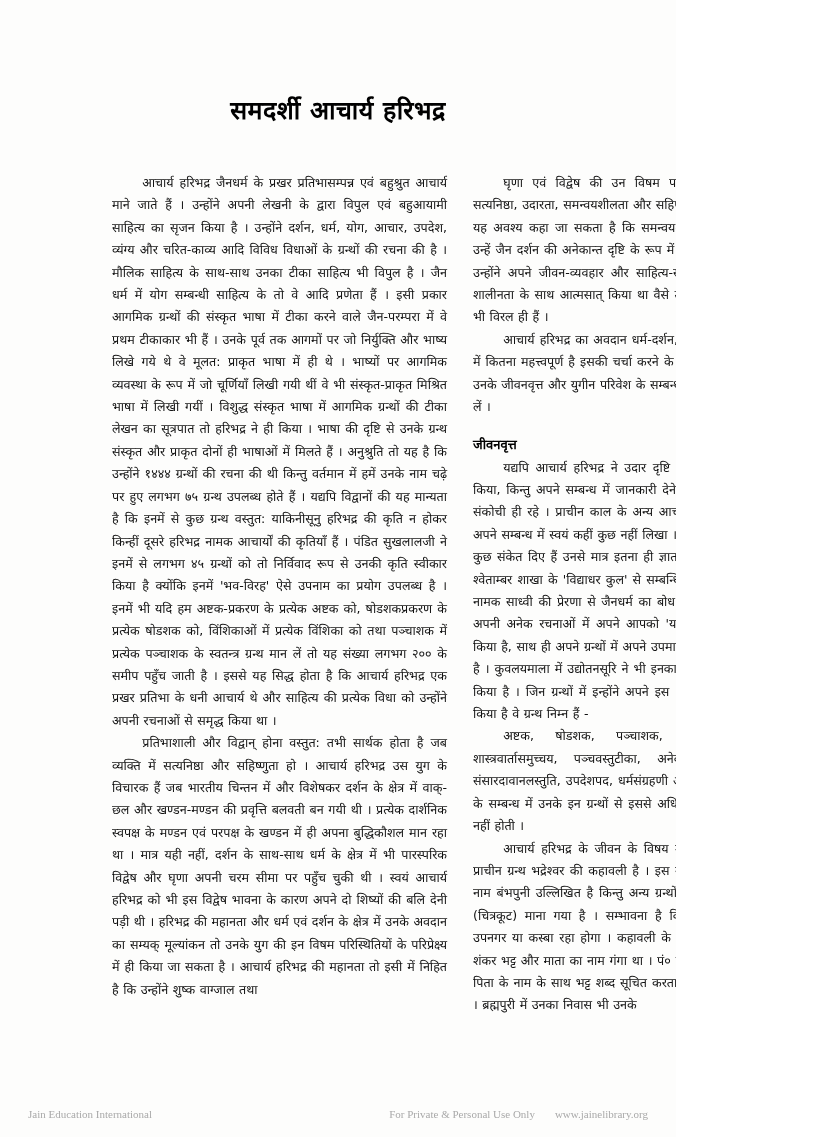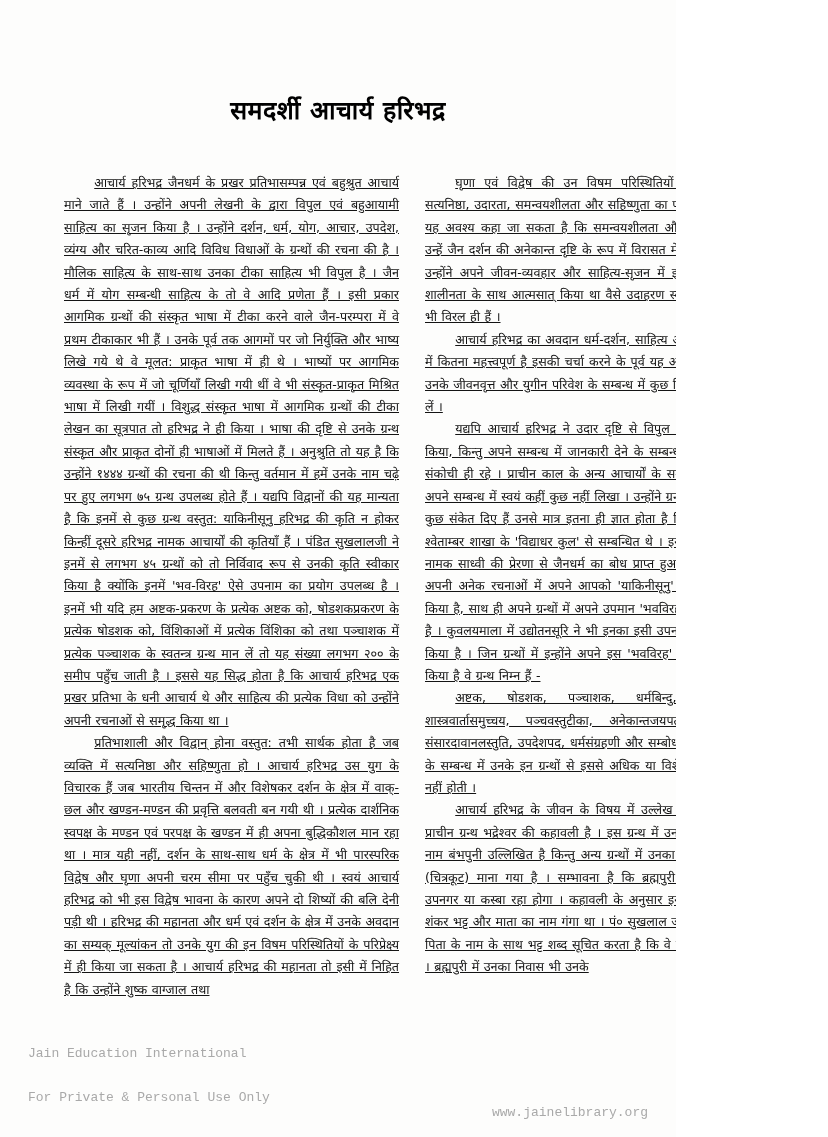--- a/index.html
+++ b/index.html
@@ -23,23 +23,22 @@
     font-weight: bold;
     letter-spacing: 0.5px;
     padding-top: 92px;
     margin: 0 0 46px 0;
     color: #000;
     font-family: "DejaVu Sans", "Liberation Sans", sans-serif;
   }
   .columns {
     display: flex;
     gap: 26px;
-    padding: 0 74px 0 64px;
+    padding: 0 74px 0 112px;
     box-sizing: border-box;
-    text-decoration: underline;
   }
   .col {
     width: 335px;
     flex: 0 0 335px;
   }
   p.body {
     margin: 0;
     text-align: justify;
     text-justify: inter-word;
     font-size: 12.6px;
@@ -57,46 +56,46 @@
   }
   .footer {
     position: absolute;
     left: 0;
     right: 0;
     bottom: 17px;
     display: flex;
     justify-content: space-between;
     padding: 0 28px;
     box-sizing: border-box;
-    font-size: 13px;
+    font-size: 11px;
     color: #a9a9a9;
-    font-family: Liberation Mono, monospace;
-    flex-direction: column;
+    font-family: Liberation Serif, serif;
   }
   .footer span { white-space: nowrap; }
-  .footer .center { flex: 1; text-align: left; margin-top: 29px; }
+  .footer .center { flex: 1; text-align: right; }
   .footer .right { text-align: right; margin-left: 20px; }
 </style>
 </head>
 <body>
 
 <div class="page">
 
   <h1 class="page-title">समदर्शी आचार्य हरिभद्र</h1>
 
   <div class="columns">
 
     <div class="col">
       <p class="body">आचार्य हरिभद्र जैनधर्म के प्रखर प्रतिभासम्पन्न एवं बहुश्रुत आचार्य माने जाते हैं । उन्होंने अपनी लेखनी के द्वारा विपुल एवं बहुआयामी साहित्य का सृजन किया है । उन्होंने दर्शन, धर्म, योग, आचार, उपदेश, व्यंग्य और चरित-काव्य आदि विविध विधाओं के ग्रन्थों की रचना की है । मौलिक साहित्य के साथ-साथ उनका टीका साहित्य भी विपुल है । जैन धर्म में योग सम्बन्धी साहित्य के तो वे आदि प्रणेता हैं । इसी प्रकार आगमिक ग्रन्थों की संस्कृत भाषा में टीका करने वाले जैन-परम्परा में वे प्रथम टीकाकार भी हैं । उनके पूर्व तक आगमों पर जो निर्युक्ति और भाष्य लिखे गये थे वे मूलत: प्राकृत भाषा में ही थे । भाष्यों पर आगमिक व्यवस्था के रूप में जो चूर्णियाँ लिखी गयी थीं वे भी संस्कृत-प्राकृत मिश्रित भाषा में लिखी गयीं । विशुद्ध संस्कृत भाषा में आगमिक ग्रन्थों की टीका लेखन का सूत्रपात तो हरिभद्र ने ही किया । भाषा की दृष्टि से उनके ग्रन्थ संस्कृत और प्राकृत दोनों ही भाषाओं में मिलते हैं । अनुश्रुति तो यह है कि उन्होंने १४४४ ग्रन्थों की रचना की थी किन्तु वर्तमान में हमें उनके नाम चढ़े पर हुए लगभग ७५ ग्रन्थ उपलब्ध होते हैं । यद्यपि विद्वानों की यह मान्यता है कि इनमें से कुछ ग्रन्थ वस्तुत: याकिनीसूनु हरिभद्र की कृति न होकर किन्हीं दूसरे हरिभद्र नामक आचार्यों की कृतियाँ हैं । पंडित सुखलालजी ने इनमें से लगभग ४५ ग्रन्थों को तो निर्विवाद रूप से उनकी कृति स्वीकार किया है क्योंकि इनमें 'भव-विरह' ऐसे उपनाम का प्रयोग उपलब्ध है । इनमें भी यदि हम अष्टक-प्रकरण के प्रत्येक अष्टक को, षोडशकप्रकरण के प्रत्येक षोडशक को, विंशिकाओं में प्रत्येक विंशिका को तथा पञ्चाशक में प्रत्येक पञ्चाशक के स्वतन्त्र ग्रन्थ मान लें तो यह संख्या लगभग २०० के समीप पहुँच जाती है । इससे यह सिद्ध होता है कि आचार्य हरिभद्र एक प्रखर प्रतिभा के धनी आचार्य थे और साहित्य की प्रत्येक विधा को उन्होंने अपनी रचनाओं से समृद्ध किया था ।</p>
       <p class="body">प्रतिभाशाली और विद्वान् होना वस्तुत: तभी सार्थक होता है जब व्यक्ति में सत्यनिष्ठा और सहिष्णुता हो । आचार्य हरिभद्र उस युग के विचारक हैं जब भारतीय चिन्तन में और विशेषकर दर्शन के क्षेत्र में वाक्-छल और खण्डन-मण्डन की प्रवृत्ति बलवती बन गयी थी । प्रत्येक दार्शनिक स्वपक्ष के मण्डन एवं परपक्ष के खण्डन में ही अपना बुद्धिकौशल मान रहा था । मात्र यही नहीं, दर्शन के साथ-साथ धर्म के क्षेत्र में भी पारस्परिक विद्वेष और घृणा अपनी चरम सीमा पर पहुँच चुकी थी । स्वयं आचार्य हरिभद्र को भी इस विद्वेष भावना के कारण अपने दो शिष्यों की बलि देनी पड़ी थी । हरिभद्र की महानता और धर्म एवं दर्शन के क्षेत्र में उनके अवदान का सम्यक् मूल्यांकन तो उनके युग की इन विषम परिस्थितियों के परिप्रेक्ष्य में ही किया जा सकता है । आचार्य हरिभद्र की महानता तो इसी में निहित है कि उन्होंने शुष्क वाग्जाल तथा</p>
     </div>
 
     <div class="col">
       <p class="body">घृणा एवं विद्वेष की उन विषम परिस्थितियों में भी समभाव, सत्यनिष्ठा, उदारता, समन्वयशीलता और सहिष्णुता का परिचय दिया । यहाँ यह अवश्य कहा जा सकता है कि समन्वयशीलता और उदारता के गुण उन्हें जैन दर्शन की अनेकान्त दृष्टि के रूप में विरासत में मिले थे, फिर भी उन्होंने अपने जीवन-व्यवहार और साहित्य-सृजन में इन गुणों को जिस शालीनता के साथ आत्मसात् किया था वैसे उदाहरण स्वयं जैन-परम्परा में भी विरल ही हैं ।</p>
       <p class="body">आचार्य हरिभद्र का अवदान धर्म-दर्शन, साहित्य और समाज के क्षेत्र में कितना महत्त्वपूर्ण है इसकी चर्चा करने के पूर्व यह आवश्यक है कि हम उनके जीवनवृत्त और युगीन परिवेश के सम्बन्ध में कुछ विस्तार से चर्चा कर लें ।</p>
+      <h2 class="subhead">जीवनवृत्त</h2>
       <p class="body">यद्यपि आचार्य हरिभद्र ने उदार दृष्टि से विपुल साहित्य का सृजन किया, किन्तु अपने सम्बन्ध में जानकारी देने के सम्बन्ध में वे अनुदार या संकोची ही रहे । प्राचीन काल के अन्य आचार्यों के समान ही उन्होंने भी अपने सम्बन्ध में स्वयं कहीं कुछ नहीं लिखा । उन्होंने ग्रन्थ-प्रशस्तियों में जो कुछ संकेत दिए हैं उनसे मात्र इतना ही ज्ञात होता है कि वे जैन धर्म की श्वेताम्बर शाखा के 'विद्याधर कुल' से सम्बन्धित थे । इन्हें महत्तरा याकिनी नामक साध्वी की प्रेरणा से जैनधर्म का बोध प्राप्त हुआ था, अत: उन्होंने अपनी अनेक रचनाओं में अपने आपको 'याकिनीसूनु' के रूप में प्रस्तुत किया है, साथ ही अपने ग्रन्थों में अपने उपमान 'भवविरह' का संकेत किया है । कुवलयमाला में उद्योतनसूरि ने भी इनका इसी उपनाम के साथ स्मरण किया है । जिन ग्रन्थों में इन्होंने अपने इस 'भवविरह' उपनाम का संकेत किया है वे ग्रन्थ निम्न हैं -</p>
       <p class="body">अष्टक, षोडशक, पञ्चाशक, धर्मबिन्दु, ललितविस्तरा, शास्त्रवार्तासमुच्चय, पञ्चवस्तुटीका, अनेकान्तजयपताका, योगबिन्दु, संसारदावानलस्तुति, उपदेशपद, धर्मसंग्रहणी और सम्बोध-प्रकरण । हरिभद्र के सम्बन्ध में उनके इन ग्रन्थों से इससे अधिक या विशेष सूचना उपलब्ध नहीं होती ।</p>
       <p class="body">आचार्य हरिभद्र के जीवन के विषय में उल्लेख करने वाला सबसे प्राचीन ग्रन्थ भद्रेश्वर की कहावली है । इस ग्रन्थ में उनके जन्म-स्थान का नाम बंभपुनी उल्लिखित है किन्तु अन्य ग्रन्थों में उनका जन्मस्थान चित्तौड़ (चित्रकूट) माना गया है । सम्भावना है कि ब्रह्मपुरी चित्तौड़ का कोई उपनगर या कस्बा रहा होगा । कहावली के अनुसार इनके पिता का नाम शंकर भट्ट और माता का नाम गंगा था । पं० सुखलाल जी का कथन है कि पिता के नाम के साथ भट्ट शब्द सूचित करता है कि वे जाति से ब्राह्मण थे । ब्रह्मपुरी में उनका निवास भी उनके</p>
     </div>
 
   </div>
 
   <div class="footer">
     <span class="left">Jain Education International</span>
     <span class="center">For Private &amp; Personal Use Only</span>

